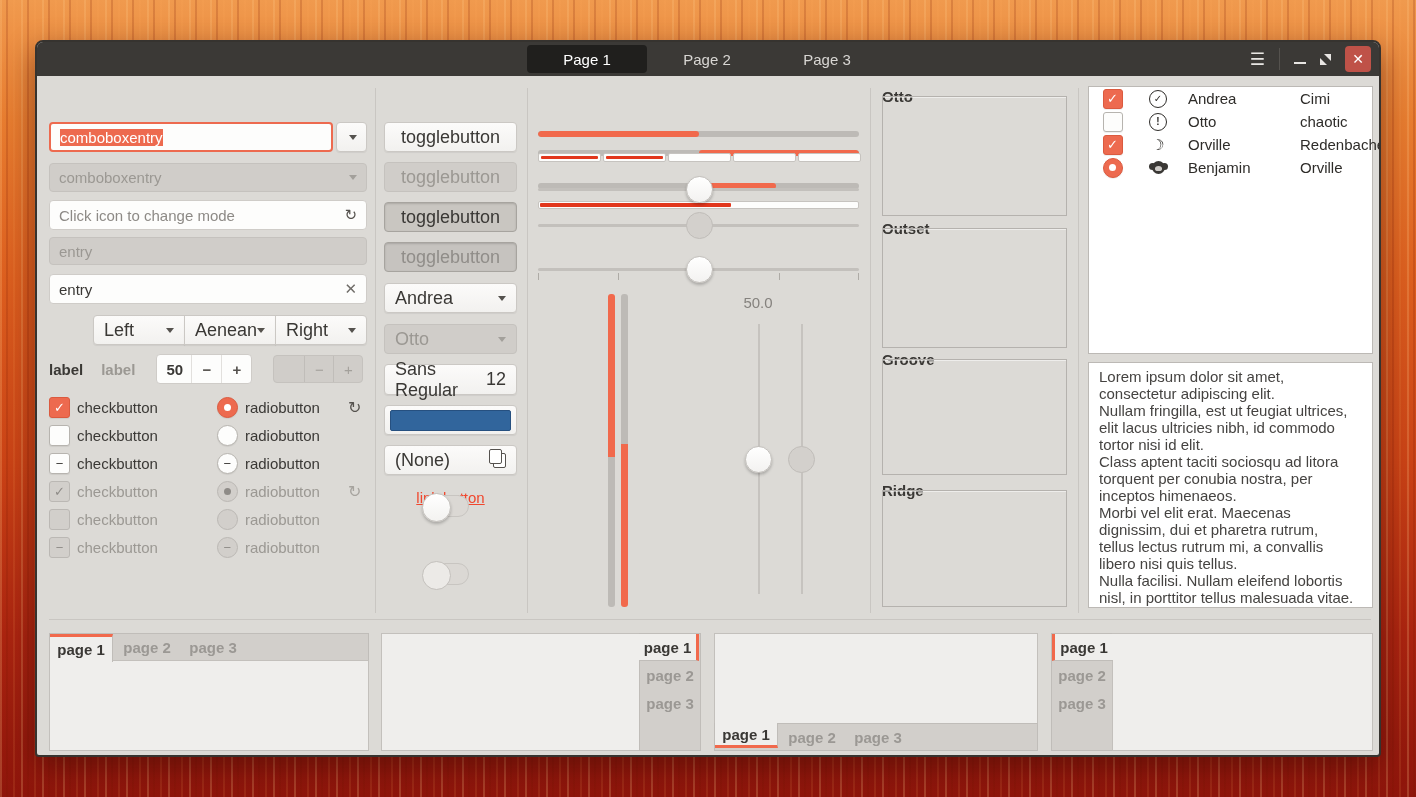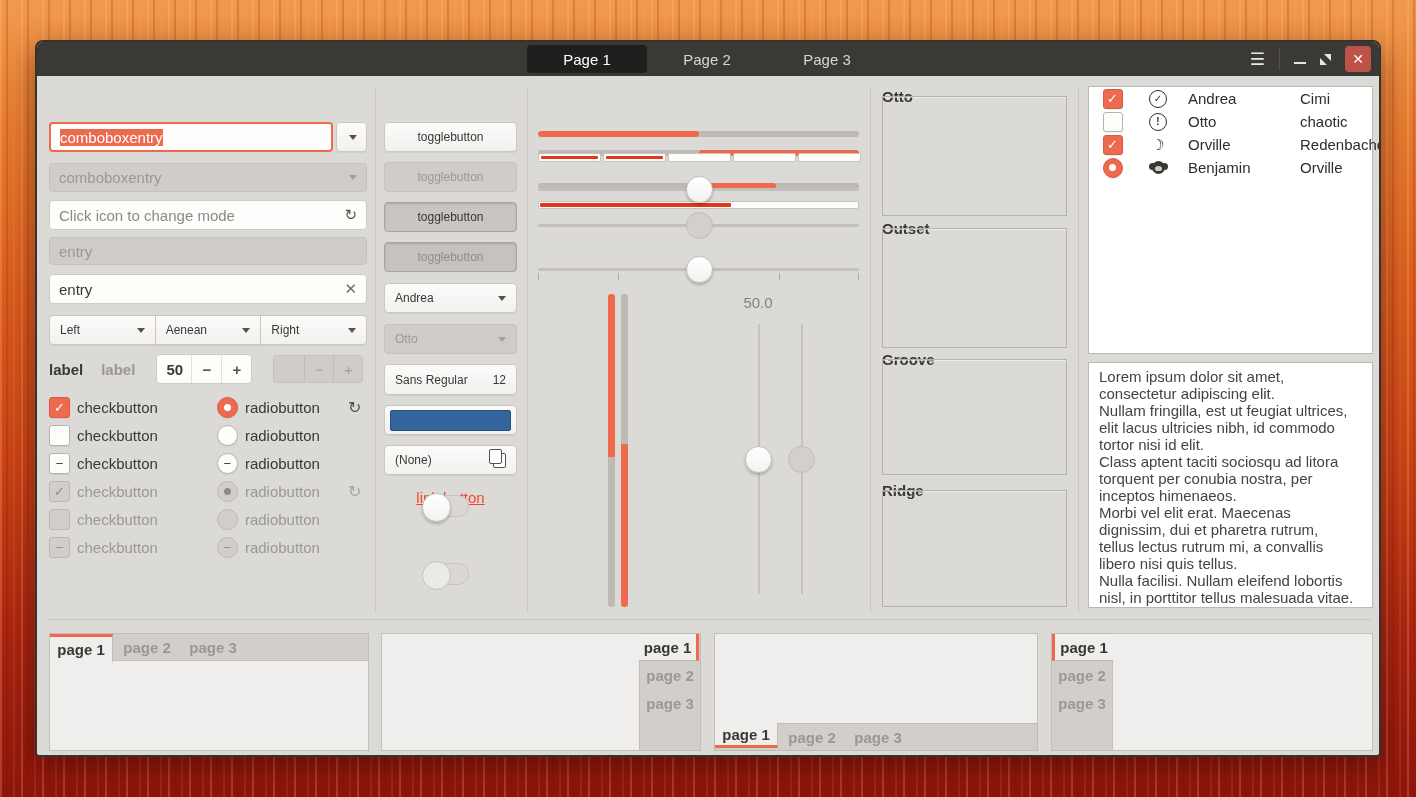--- a/index.html
+++ b/index.html
@@ -30,21 +30,21 @@
     border-top:7px solid #e8e6e3;border-left:7px solid transparent;}
   .restore-icon:after{content:"";position:absolute;left:0;bottom:0;width:0;height:0;
     border-bottom:7px solid #e8e6e3;border-right:7px solid transparent;}
   .close-btn{width:26px;height:26px;border-radius:4px;background:#bf5248;color:#fff;
     display:flex;align-items:center;justify-content:center;font-size:14px;}
   
   .entry{background:#fdfdfc;border:1px solid #cfccc8;border-radius:4px;color:#3a3835;
     font-size:15px;display:flex;align-items:center;padding:0 9px;}
   .entry.dis,.btn.dis{background:#d0cdc9;color:#9b9893;border-color:#c5c2be;box-shadow:none;}
   .btn{background:linear-gradient(#fcfbfa,#f2f1ef);border:1px solid #cbc8c4;border-radius:4px;
-    color:#3a3835;font-size:12px;display:flex;align-items:center;padding:0 10px;
+    color:#3a3835;font-size:18px;display:flex;align-items:center;padding:0 10px;
     box-shadow:0 1px 1px rgba(0,0,0,.06);}
   .btn.active{background:#c9c6c1;border-color:#a7a49f;box-shadow:inset 0 1px 2px rgba(0,0,0,.15);}
   .btn.dis.active{background:#c6c3bf;color:#908d89;}
   .tri{width:0;height:0;border-left:4.5px solid transparent;border-right:4.5px solid transparent;
     border-top:5.5px solid #55524e;margin-left:auto;}
   .dis .tri{border-top-color:#a3a09b;}
   .sel{background:#ed6a4f;color:#fff;}
   .placeholder{color:#8d8a86;text-align:right;}
   .icon-right{margin-left:auto;color:#55524e;font-size:15px;}
   
@@ -153,21 +153,21 @@
   <div class="abs entry dis" style="left:12px;top:195px;width:318px;height:28px;">
     <span>entry</span>
   </div>
 
   <div class="abs entry" style="left:12px;top:232px;width:318px;height:30px;">
     <span>entry</span>
     <span class="icon-right" style="color:#6f6c68;">✕</span>
   </div>
 
   <div class="abs" style="left:12px;top:273px;width:318px;height:30px;display:flex;">
-    <div class="btn" style="flex:1;border-radius:4px 0 0 4px;">
+    <div class="btn" style="flex:1;border-radius:4px 0 0 4px;margin-left:44px;">
       <span>Left</span>
       <span class="tri"></span>
     </div>
     <div class="btn" style="flex:1;border-radius:0;margin-left:-1px;">
       <span>Aenean</span>
       <span class="tri"></span>
     </div>
     <div class="btn" style="flex:1;border-radius:0 4px 4px 0;margin-left:-1px;">
       <span>Right</span>
       <span class="tri"></span>

